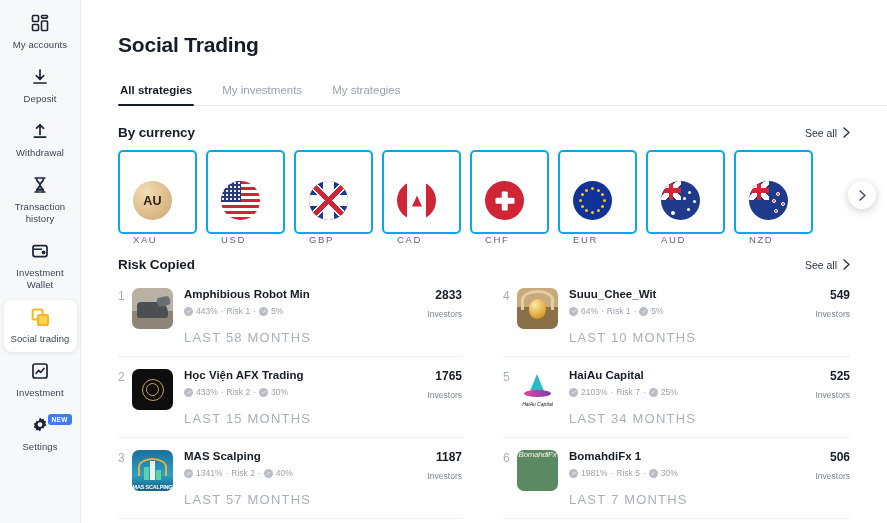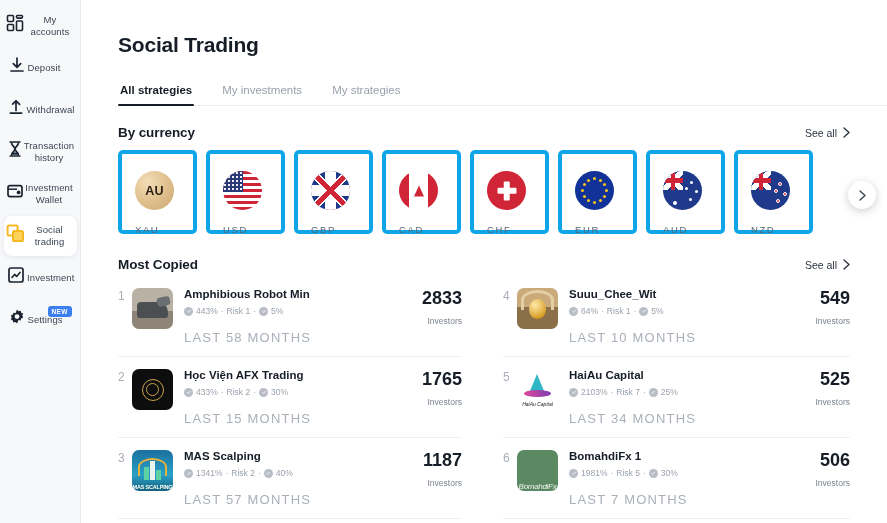--- a/index.html
+++ b/index.html
@@ -18,21 +18,21 @@
     border-right: 1px solid #e8eaee;
     padding-top: 6px;
     display: flex; flex-direction: column; align-items: center;
     flex: 0 0 81px;
   }
   .nav-item {
     width: 73px;
     padding: 6px 2px 7px 2px;
     margin-bottom: 2px;
     border-radius: 8px;
-    display: flex; flex-direction: row; align-items: center;
+    display: flex; flex-direction: column; align-items: center;
     cursor: pointer;
     position: relative;
   }
   .nav-item.active {
     background: #ffffff;
     box-shadow: 0 1px 4px rgba(30,40,60,.10);
   }
   .nav-ico {
     width: 22px; height: 22px;
     display: flex; align-items: center; justify-content: center;
@@ -118,25 +118,25 @@
     display: flex; align-items: center; gap: 6px;
     font-size: 10.5px; color: #2b3442; cursor: pointer;
   }
   .see-all .chev { display: flex; }
 
   
   .cur-wrap { position: relative; margin-top: 10px; }
   .cur-row { display: flex; gap: 9px; }
   .cur-card {
     width: 79px; height: 84px;
-    border: 4px solid #0ea5e9;
+    border: 2px solid #0ea5e9;
     border-radius: 5px;
     background: #fff;
     flex: 0 0 79px;
-    padding: 17px 0 0 13px;
+    padding: 29px 0 0 13px;
     cursor: pointer;
   }
   .flag { width: 39px; height: 39px; border-radius: 50%; overflow: hidden; position: relative; }
   .cur-code {
     margin-top: 14px;
     font-size: 9.5px;
     letter-spacing: 1.6px;
     color: #5c6674;
   }
   .next-btn {
@@ -201,21 +201,21 @@
     display: inline-flex; align-items: center; justify-content: center;
     flex: 0 0 9px;
   }
   .s-months {
     margin-top: 14px;
     font-size: 13px;
     letter-spacing: 1.2px;
     color: #a9b0ba;
   }
   .s-right { text-align: right; flex: 0 0 auto; padding-left: 8px; }
-  .s-count { font-size: 18px; font-weight: bold; color: #161d27; }
+  .s-count { font-size: 12px; font-weight: bold; color: #161d27; }
   .s-inv { font-size: 8.5px; color: #7b838f; margin-top: 7px; margin-left: 12px; }
 
   
   .f-xau { background: radial-gradient(circle at 32% 28%, #f3ddb6 0%, #e2c392 45%, #caa76e 100%);
            display:flex; align-items:center; justify-content:center;
            font-size:12.5px; font-weight:bold; color:#2a2116; letter-spacing:.3px; }
   .f-usd { background: #ffffff; }
   .f-usd .stripes { position:absolute; inset:0;
     background: repeating-linear-gradient(to bottom, #d02437 0, #d02437 3px, #fff 3px, #fff 6px); }
   .f-usd .canton { position:absolute; left:0; top:0; width:20px; height:21px; background:#2a3a78;
@@ -287,21 +287,21 @@
   .av-suuu .arch { position:absolute; left:4px; top:2px; width:33px; height:20px;
     border:3px solid #e3cfa5; border-bottom:none; border-radius:50% 50% 0 0; }
   .av-haiau { background:#ffffff; }
   .av-haiau .peak { position:absolute; left:13px; top:5px; width:0; height:0;
     border-left:7px solid transparent; border-right:7px solid transparent;
     border-bottom:17px solid #2fb7c8; }
   .av-haiau .base { position:absolute; left:7px; top:21px; width:27px; height:7px;
     background:linear-gradient(to right,#e0469b,#7a3fb0); border-radius:50%; }
   .av-haiau .txt { position:absolute; bottom:3px; left:0; right:0; text-align:center;
     font-size:5px; font-style:italic; color:#1a1a1a; }
-  .av-boma { background:#5b8a62; display:flex; align-items:flex-end; justify-content:center; }
+  .av-boma { background:#5b8a62; display:flex; align-items:flex-start; justify-content:center; }
   .av-boma .txt { font-size:8px; font-style:italic; color:#f2f2ee; letter-spacing:-.3px; }
 </style>
 </head>
 <body>
 
 <div class="app">
 
   <nav class="sidebar" id="sidebar">
       <div class="nav-item">
         <span class="nav-ico">
@@ -477,21 +477,21 @@
         <div class="next-btn">
           <svg width="7" height="11" viewBox="0 0 7 11">
               <path d="M1 1l5 4.5L1 10" stroke="#3c4654" stroke-width="1.4" fill="none" stroke-linecap="round" stroke-linejoin="round"></path>
             </svg>
         </div>
       </div>
     </div>
 
     <div class="most">
       <div class="sec-head">
-        <div class="sec-title">Most Copied</div>
+        <div class="sec-title">Risk Copied</div>
         <div class="see-all">
           <span>See all</span>
           <span class="chev">
             <svg width="7" height="11" viewBox="0 0 7 11">
                 <path d="M1 1l5 4.5L1 10" stroke="#2b3442" stroke-width="1.4" fill="none" stroke-linecap="round" stroke-linejoin="round"></path>
               </svg>
           </span>
         </div>
       </div>
       <div class="grid">

